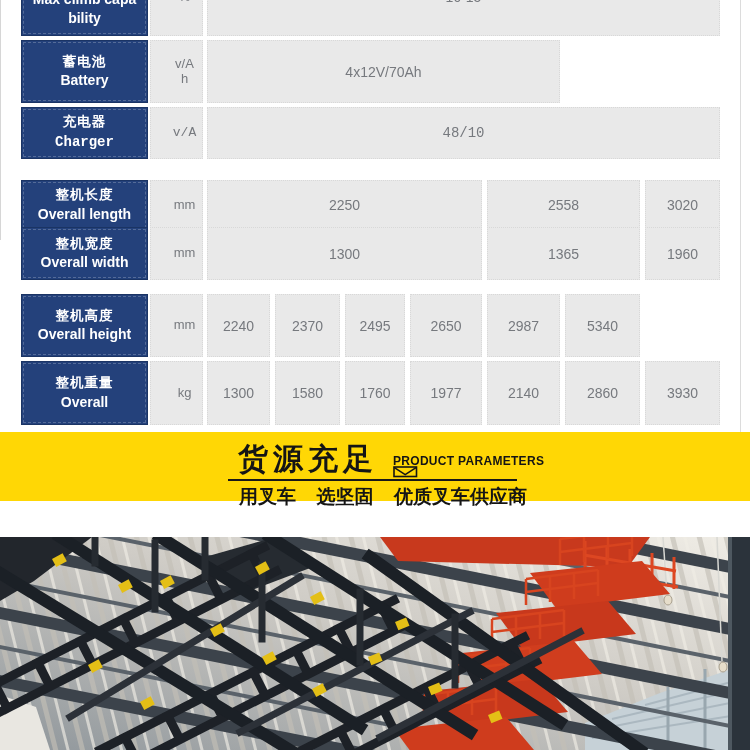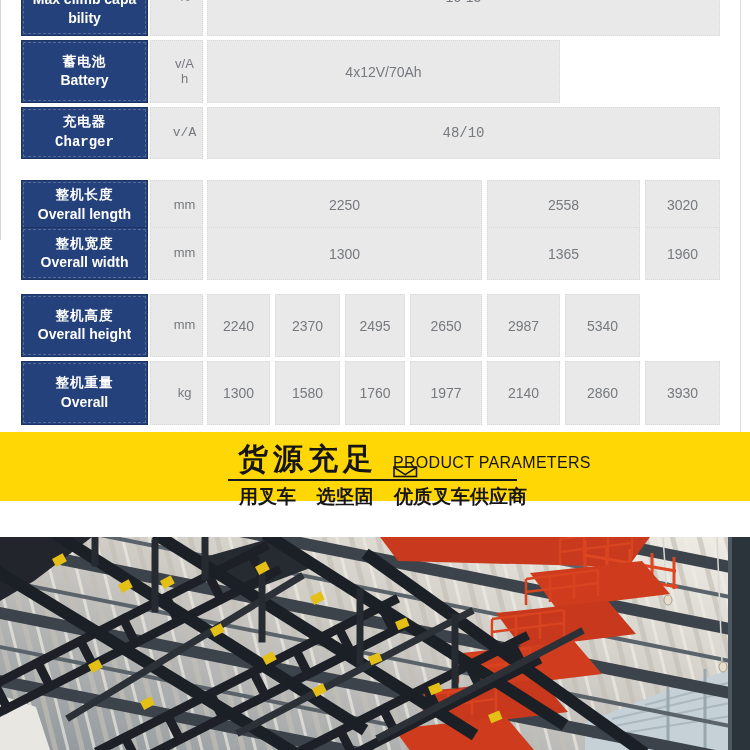--- a/index.html
+++ b/index.html
@@ -34,21 +34,21 @@
   .r2{top:107px;height:52px;font-family:Liberation Mono, monospace;}
   .r3{top:180px;height:50px;}
   .r4{top:227px;height:53px;}
   .r5{top:294px;height:63px;}
   .r6{top:361px;height:64px;}
 
   
   .banner{position:absolute;left:0;top:432px;width:750px;height:69px;background:#ffd705;color:#151515;}
   .banner-title{position:absolute;left:238px;top:10px;font-size:30px;font-weight:bold;
                 letter-spacing:5px;line-height:1.1;white-space:nowrap;}
-  .banner-product{position:absolute;left:393px;top:22px;font-size:16px;font-weight:normal;
+  .banner-product{position:absolute;left:393px;top:22px;font-size:12px;font-weight:bold;
                   letter-spacing:.3px;white-space:nowrap;}
   .banner-envelope{position:absolute;left:393px;top:34px;}
   .banner-line{position:absolute;left:228px;top:47px;width:289px;height:2px;background:#181818;}
   .banner-tagline{position:absolute;left:239px;top:52px;font-size:19px;font-weight:bold;
                   word-spacing:5px;white-space:pre;}
 
   
   .photo{position:absolute;left:0;top:537px;width:750px;height:213px;line-height:0;}
 </style>
 </head>

